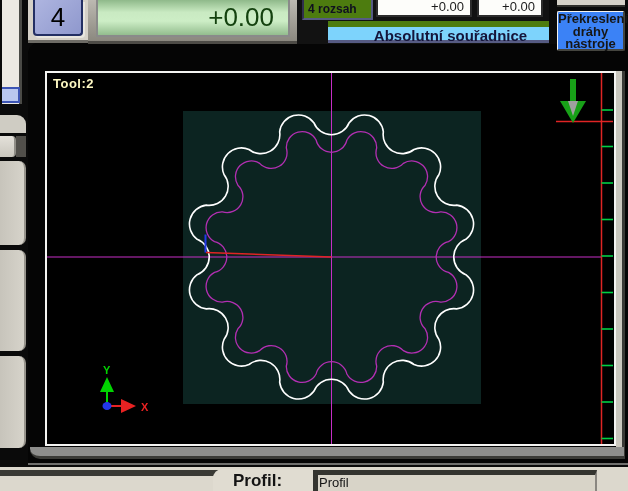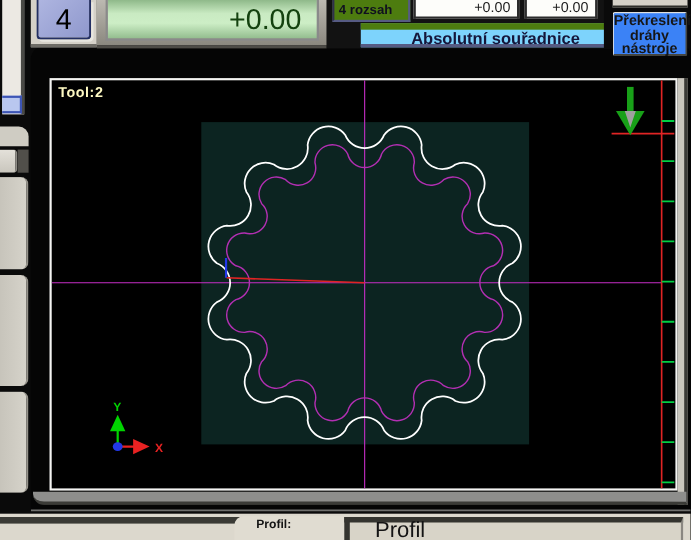--- a/index.html
+++ b/index.html
@@ -46,24 +46,24 @@
   .display-frame{left:45px;top:71px;width:571px;height:375px;border:2px solid #f4f4f2;background:#000;}
   .right-bevel{left:616px;top:71px;width:9px;height:388px;background:#c9c6bd;border-right:3px solid #3a3a36;}
   .bottom-bevel{left:30px;top:447px;width:594px;height:12px;background:#8e8e8c;border-bottom:3px solid #3b3b37;border-radius:0 0 0 10px;}
   #toolpath-svg{left:47px;top:73px;width:567px;height:371px;}
   .tool-label{left:53px;top:76px;color:#fef9c3;font-size:13px;font-weight:bold;letter-spacing:.5px;}
 
   
   .bottom-bar{left:0;top:467px;width:628px;height:24px;background:#dcd8cd;}
   .bb-darkband{left:0;top:3px;width:222px;height:6px;background:#3a3a35;}
   .bb-tab{left:213px;top:2px;width:100px;height:22px;background:#e0dcd1;border-radius:9px 0 0 0;}
-  .bb-label{left:233px;top:4px;color:#141414;font-size:11px;font-weight:bold;}
-  .bb-input{left:313px;top:3px;width:308px;height:21px;background:#d8d4c8;
+  .bb-label{left:233px;top:4px;color:#141414;font-size:17px;font-weight:bold;}
+  .bb-input{left:313px;top:3px;width:284px;height:21px;background:#d8d4c8;
             border-top:5px solid #34342f;border-left:5px solid #34342f;border-right:2px solid #8a8781;
-            color:#141414;font-size:20px;line-height:15px;padding-left:23px;}
+            color:#141414;font-size:13px;line-height:15px;padding-left:1px;}
 </style>
 </head>
 <body>
 
 <div id="screen">
 
   <div class="abs left-strip">
     <div class="abs left-blue-sq"></div>
   </div>
   <div class="abs left-corner"></div>

